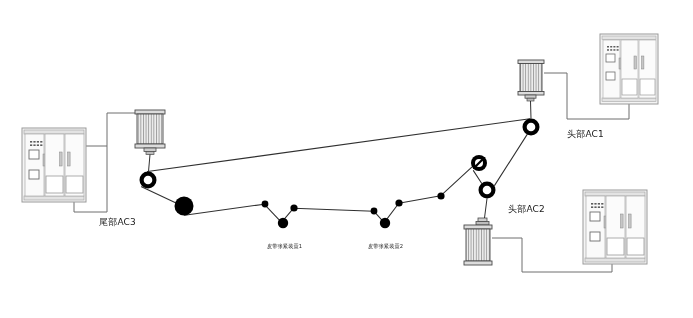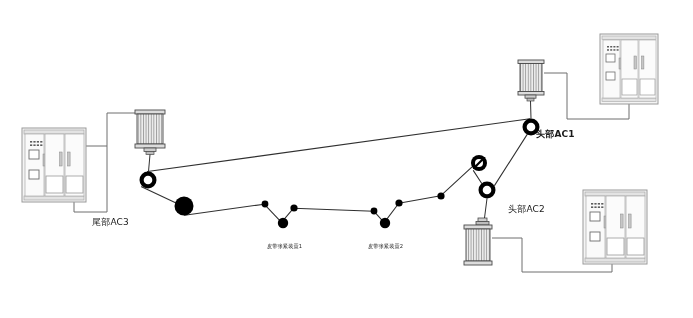--- a/index.html
+++ b/index.html
@@ -228,23 +228,23 @@
       <circle cx="283" cy="223" r="5.2"></circle>
       <circle cx="294" cy="208" r="3.6"></circle>
       <circle cx="374" cy="211" r="3.4"></circle>
       <circle cx="385" cy="223" r="5.2"></circle>
       <circle cx="399" cy="203" r="3.6"></circle>
       <circle cx="441" cy="196" r="3.6"></circle>
     </g>
 
   </svg>
 
-  <div class="lbl lbl-station" style="left:92px;  top:216px;">尾部AC3</div>
-
-  <div class="lbl lbl-station" style="left:536px; top:128px;font-weight:bold;">头部AC1</div>
+  <div class="lbl lbl-station" style="left:99px;  top:216px;">尾部AC3</div>
+
+  <div class="lbl lbl-station" style="left:567px; top:128px;">头部AC1</div>
 
   <div class="lbl lbl-station" style="left:508px; top:203px;">头部AC2</div>
 
   <div class="lbl lbl-device" style="left:267px; top:243px;">皮带张紧装置1</div>
 
   <div class="lbl lbl-device" style="left:368px; top:243px;">皮带张紧装置2</div>
 
 </div>
 
 </body></html>

